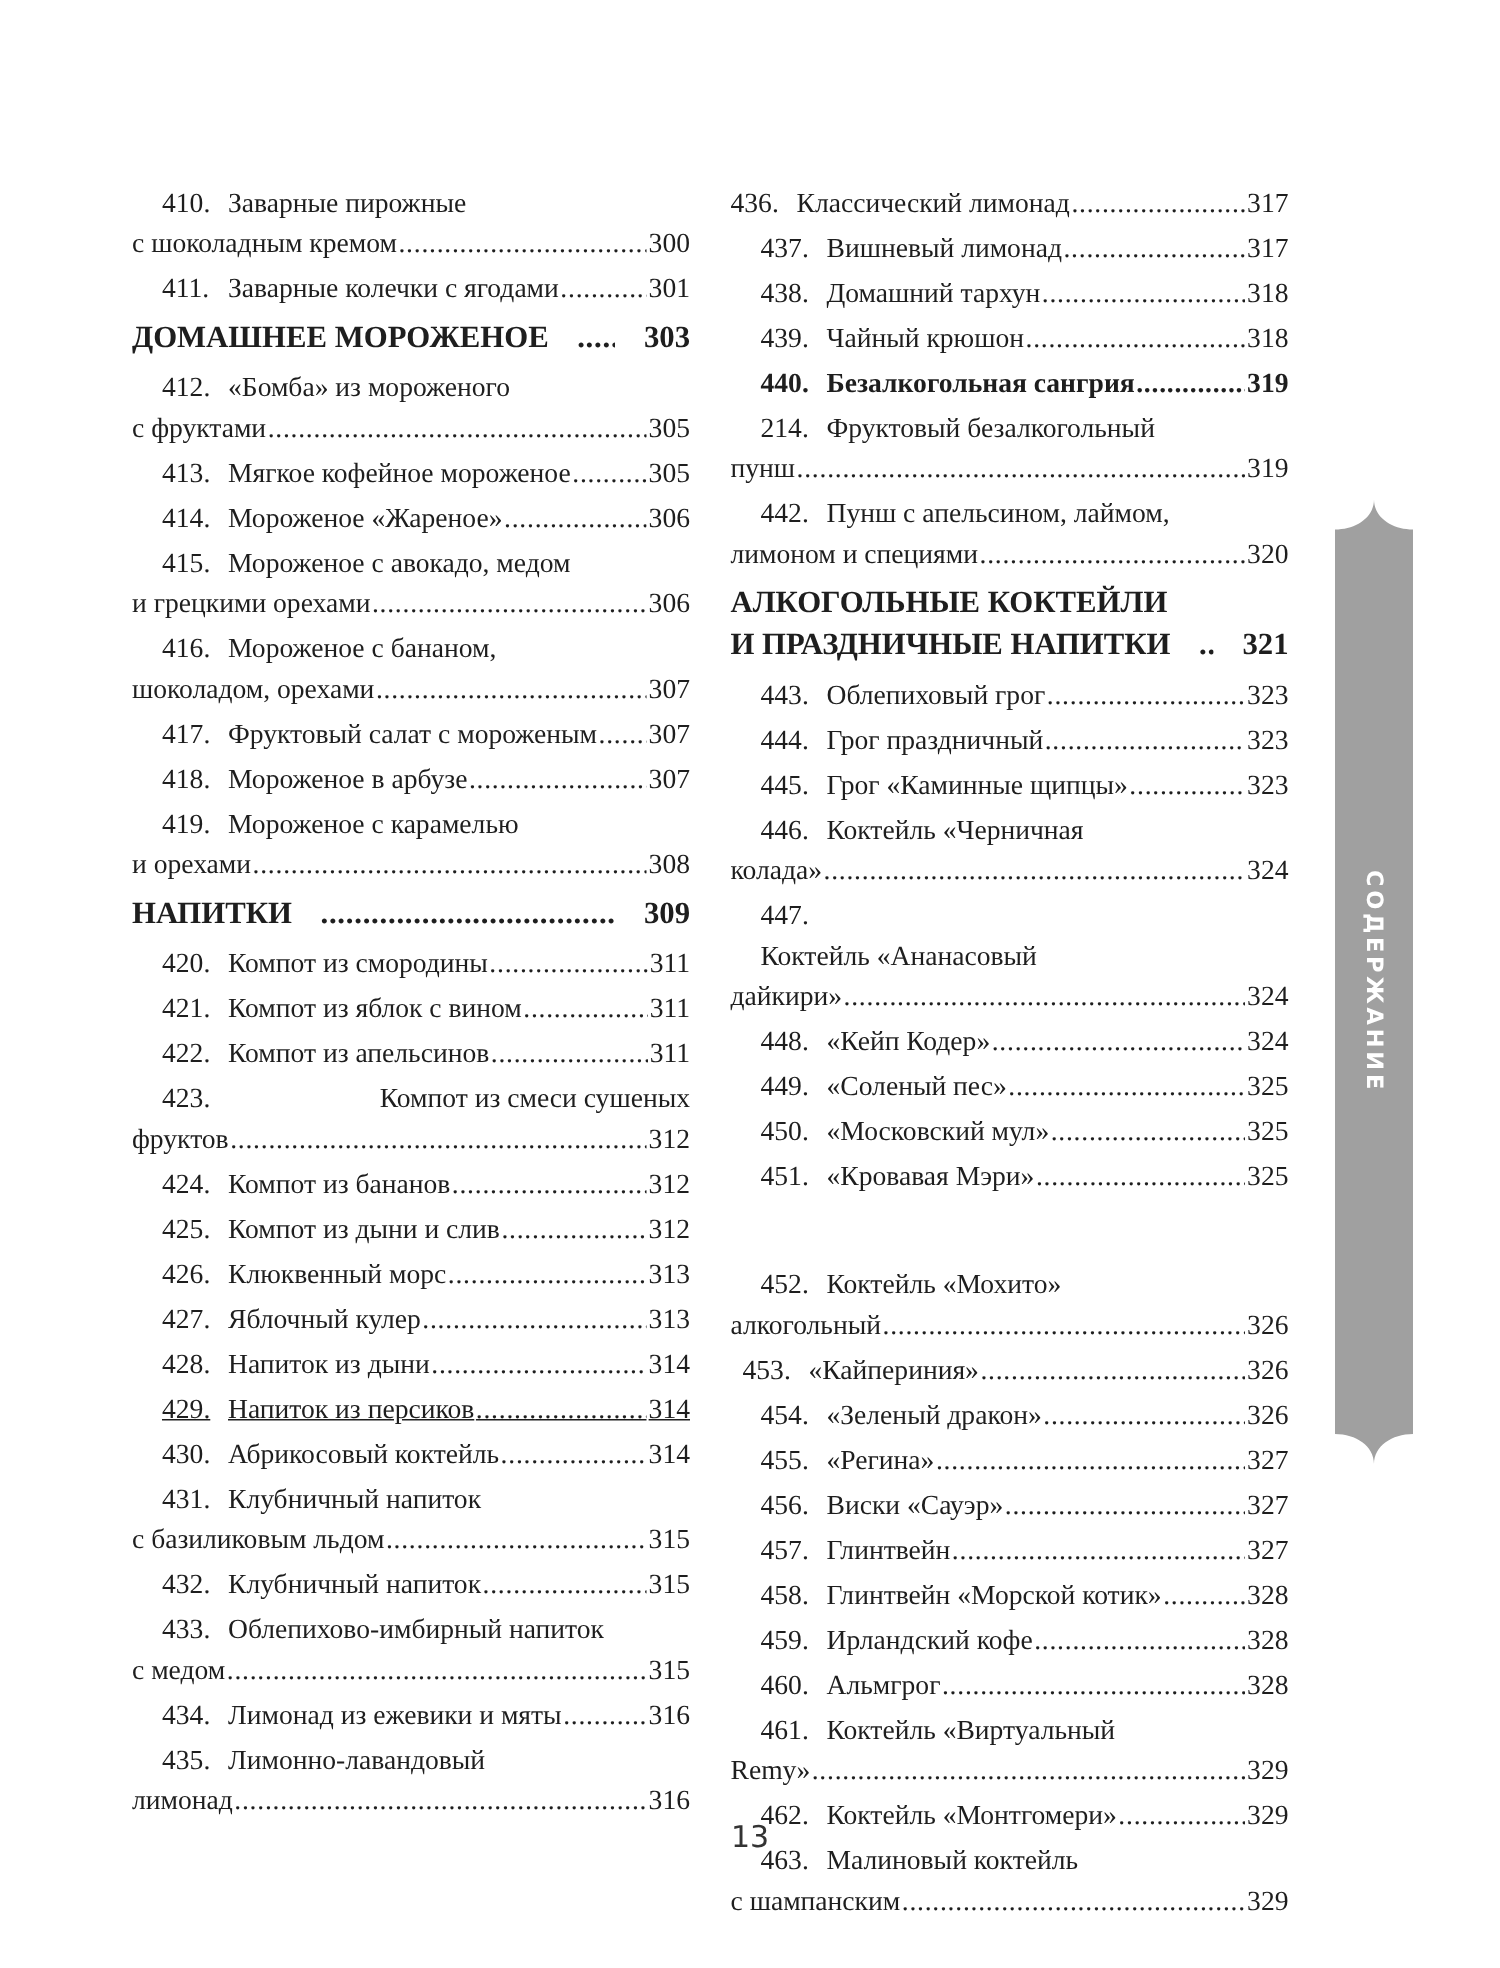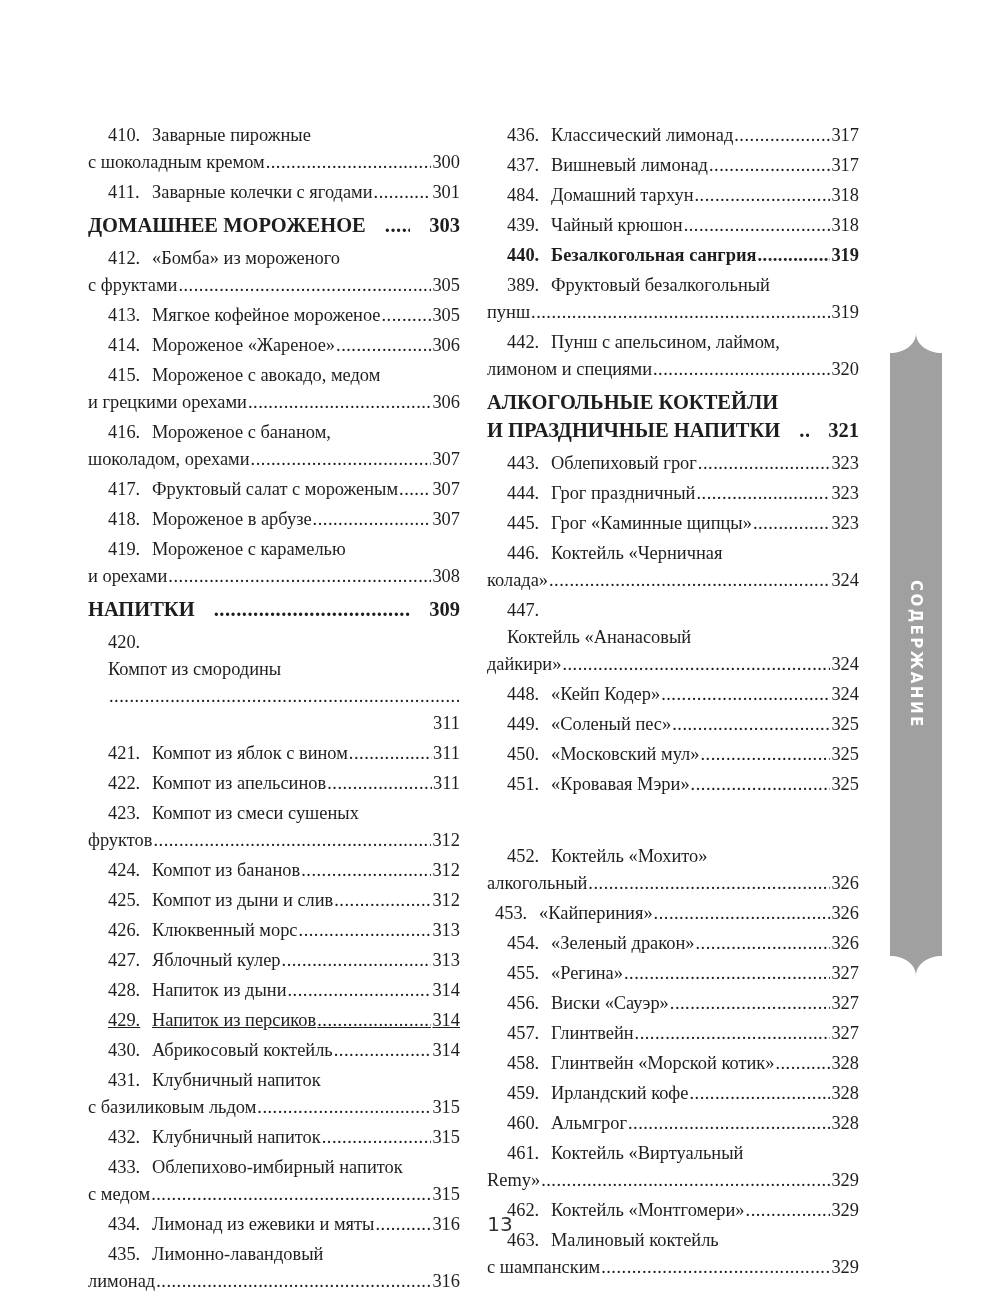--- a/index.html
+++ b/index.html
@@ -134,21 +134,21 @@
       </div>
     </div>
     <div class="section" style="margin-left: 0px;">
       <div class="line">
         <span>НАПИТКИ</span>
         <span class="leader"></span>
         <span class="page">309</span>
       </div>
     </div>
     <div class="entry" style="padding-left: 0px;">
-      <div class="line first" style="margin-left: 20px; flex-direction: column;">
+      <div class="line first" style="margin-left: 20px;">
         <span class="num">420.</span>
         <span>Компот из смородины</span>
         <span class="leader"></span>
         <span class="page">311</span>
       </div>
     </div>
     <div class="entry" style="padding-left: 0px;">
       <div class="line first" style="margin-left: 20px;">
         <span class="num">421.</span>
         <span>Компот из яблок с вином</span>
@@ -158,21 +158,21 @@
     </div>
     <div class="entry" style="padding-left: 0px;">
       <div class="line first" style="margin-left: 20px; align-items: center;">
         <span class="num">422.</span>
         <span>Компот из апельсинов</span>
         <span class="leader"></span>
         <span class="page">311</span>
       </div>
     </div>
     <div class="entry" style="padding-left: 0px;">
-      <div class="line first" style="margin-left: 20px;">
+      <div class="line first" style="margin-left: 20px; justify-content: space-between;">
         <span class="num">423.</span>
         <span>Компот из смеси сушеных</span>
       </div>
       <div class="line cont">
         <span>фруктов</span>
         <span class="leader"></span>
         <span class="page">312</span>
       </div>
     </div>
     <div class="entry" style="padding-left: 0px;">
@@ -276,38 +276,38 @@
       </div>
       <div class="line cont">
         <span>лимонад</span>
         <span class="leader"></span>
         <span class="page">316</span>
       </div>
     </div>
   </div>
 <div class="col col-right">
     <div class="entry" style="padding-left: 0px;">
-      <div class="line first" style="margin-left: 20px;">
+      <div class="line first" style="">
         <span class="num">436.</span>
         <span>Классический лимонад</span>
         <span class="leader"></span>
         <span class="page">317</span>
       </div>
     </div>
     <div class="entry" style="padding-left: 0px;">
       <div class="line first" style="margin-left: 20px;">
         <span class="num">437.</span>
         <span>Вишневый лимонад</span>
         <span class="leader"></span>
         <span class="page">317</span>
       </div>
     </div>
     <div class="entry" style="padding-left: 0px;">
       <div class="line first" style="margin-left: 20px;">
-        <span class="num">484.</span>
+        <span class="num">438.</span>
         <span>Домашний тархун</span>
         <span class="leader"></span>
         <span class="page">318</span>
       </div>
     </div>
     <div class="entry" style="padding-left: 0px;">
       <div class="line first" style="margin-left: 20px;">
         <span class="num">439.</span>
         <span>Чайный крюшон</span>
         <span class="leader"></span>
@@ -317,21 +317,21 @@
     <div class="entry" style="padding-left: 0px;">
       <div class="line first" style="margin-left: 20px; font-weight: bold;">
         <span class="num">440.</span>
         <span>Безалкогольная сангрия</span>
         <span class="leader"></span>
         <span class="page">319</span>
       </div>
     </div>
     <div class="entry" style="padding-left: 0px;">
       <div class="line first" style="margin-left: 20px;">
-        <span class="num">389.</span>
+        <span class="num">214.</span>
         <span>Фруктовый безалкогольный</span>
       </div>
       <div class="line cont">
         <span>пунш</span>
         <span class="leader"></span>
         <span class="page">319</span>
       </div>
     </div>
     <div class="entry" style="padding-left: 0px;">
       <div class="line first" style="margin-left: 20px;">

